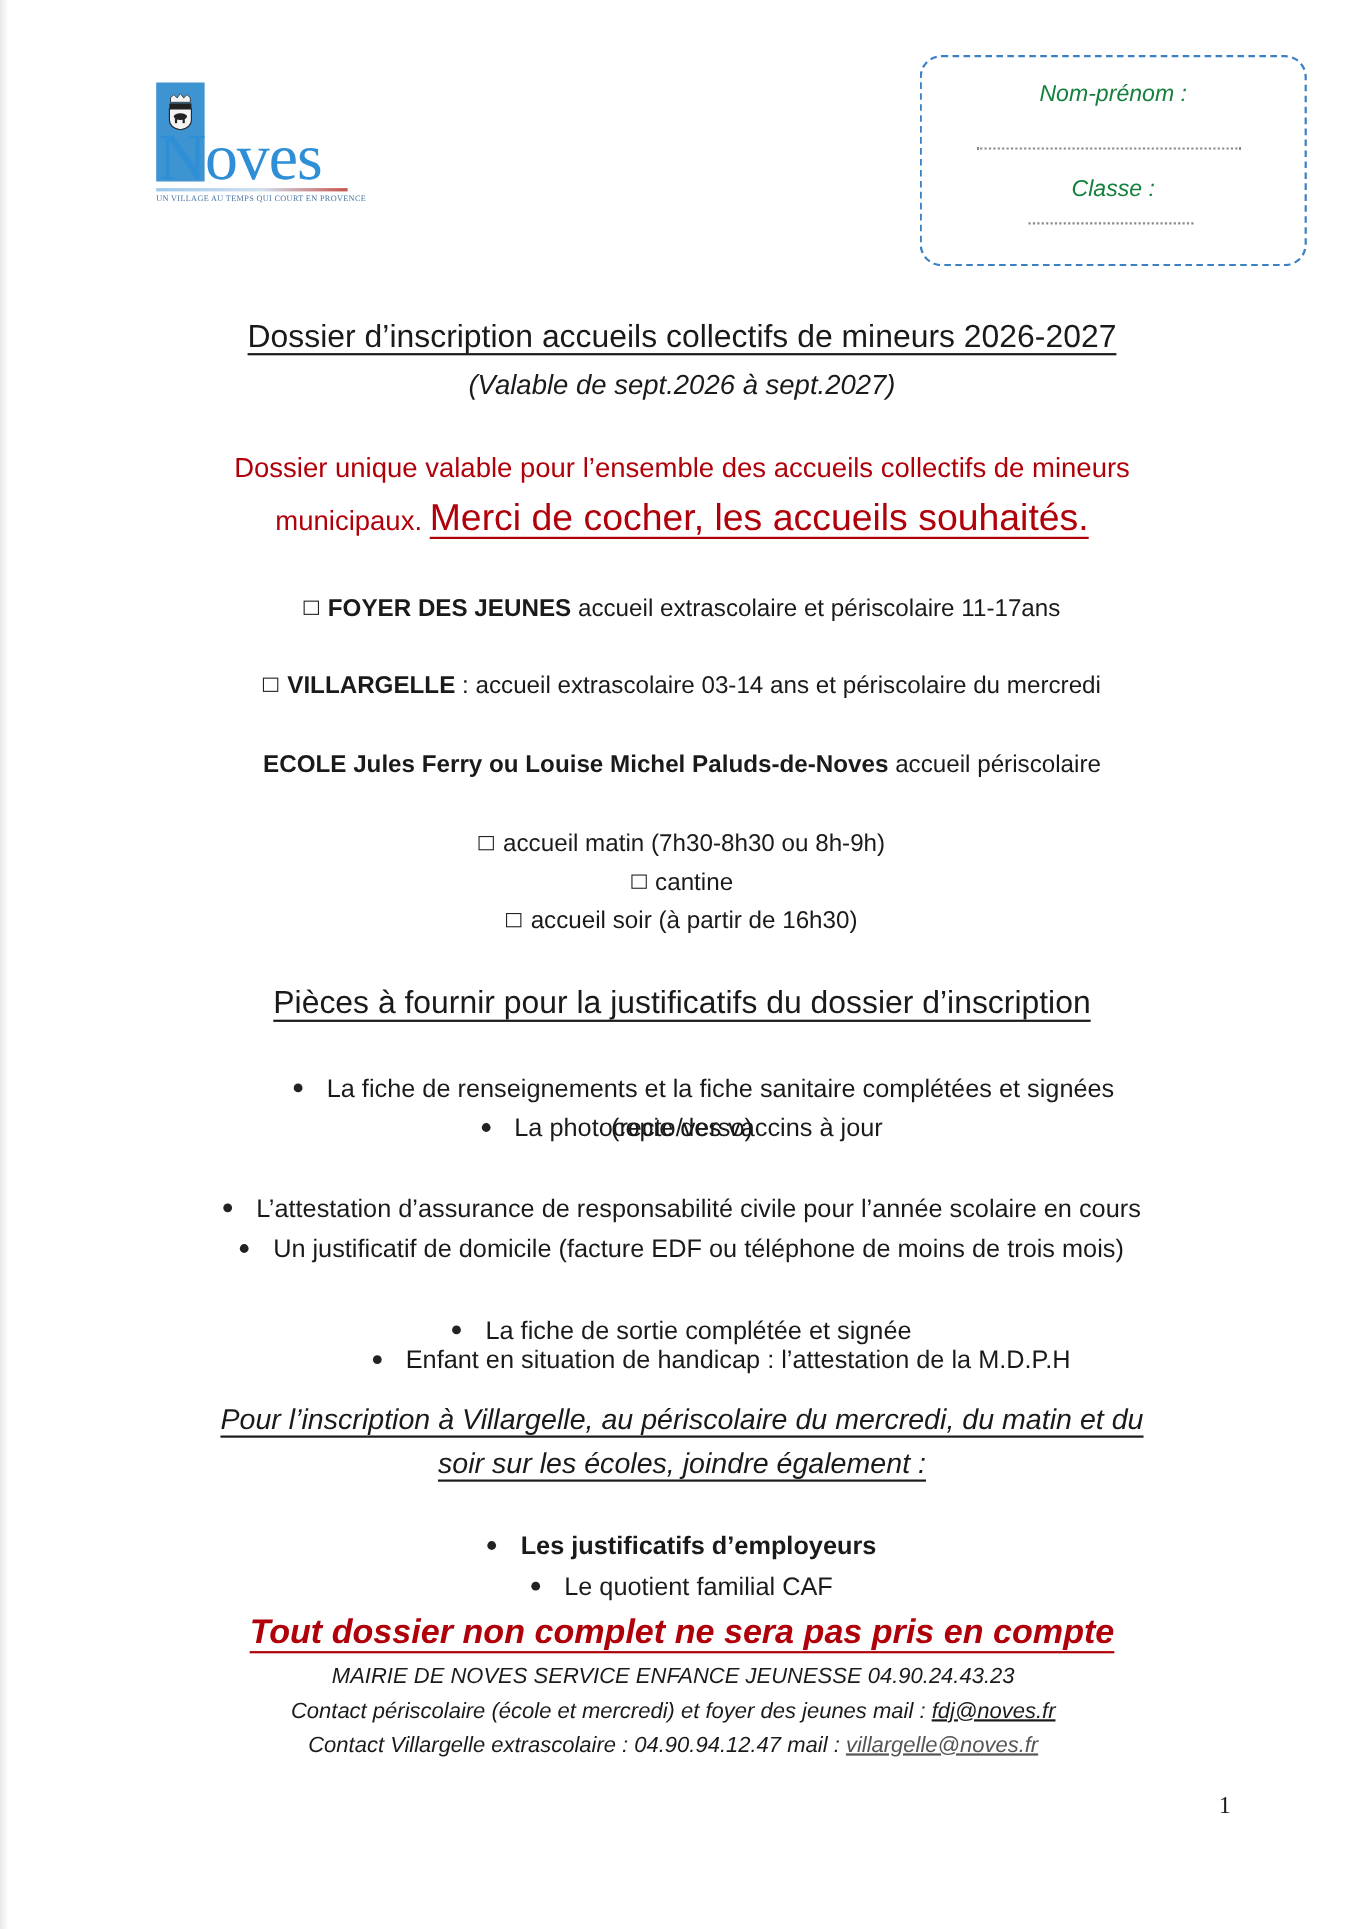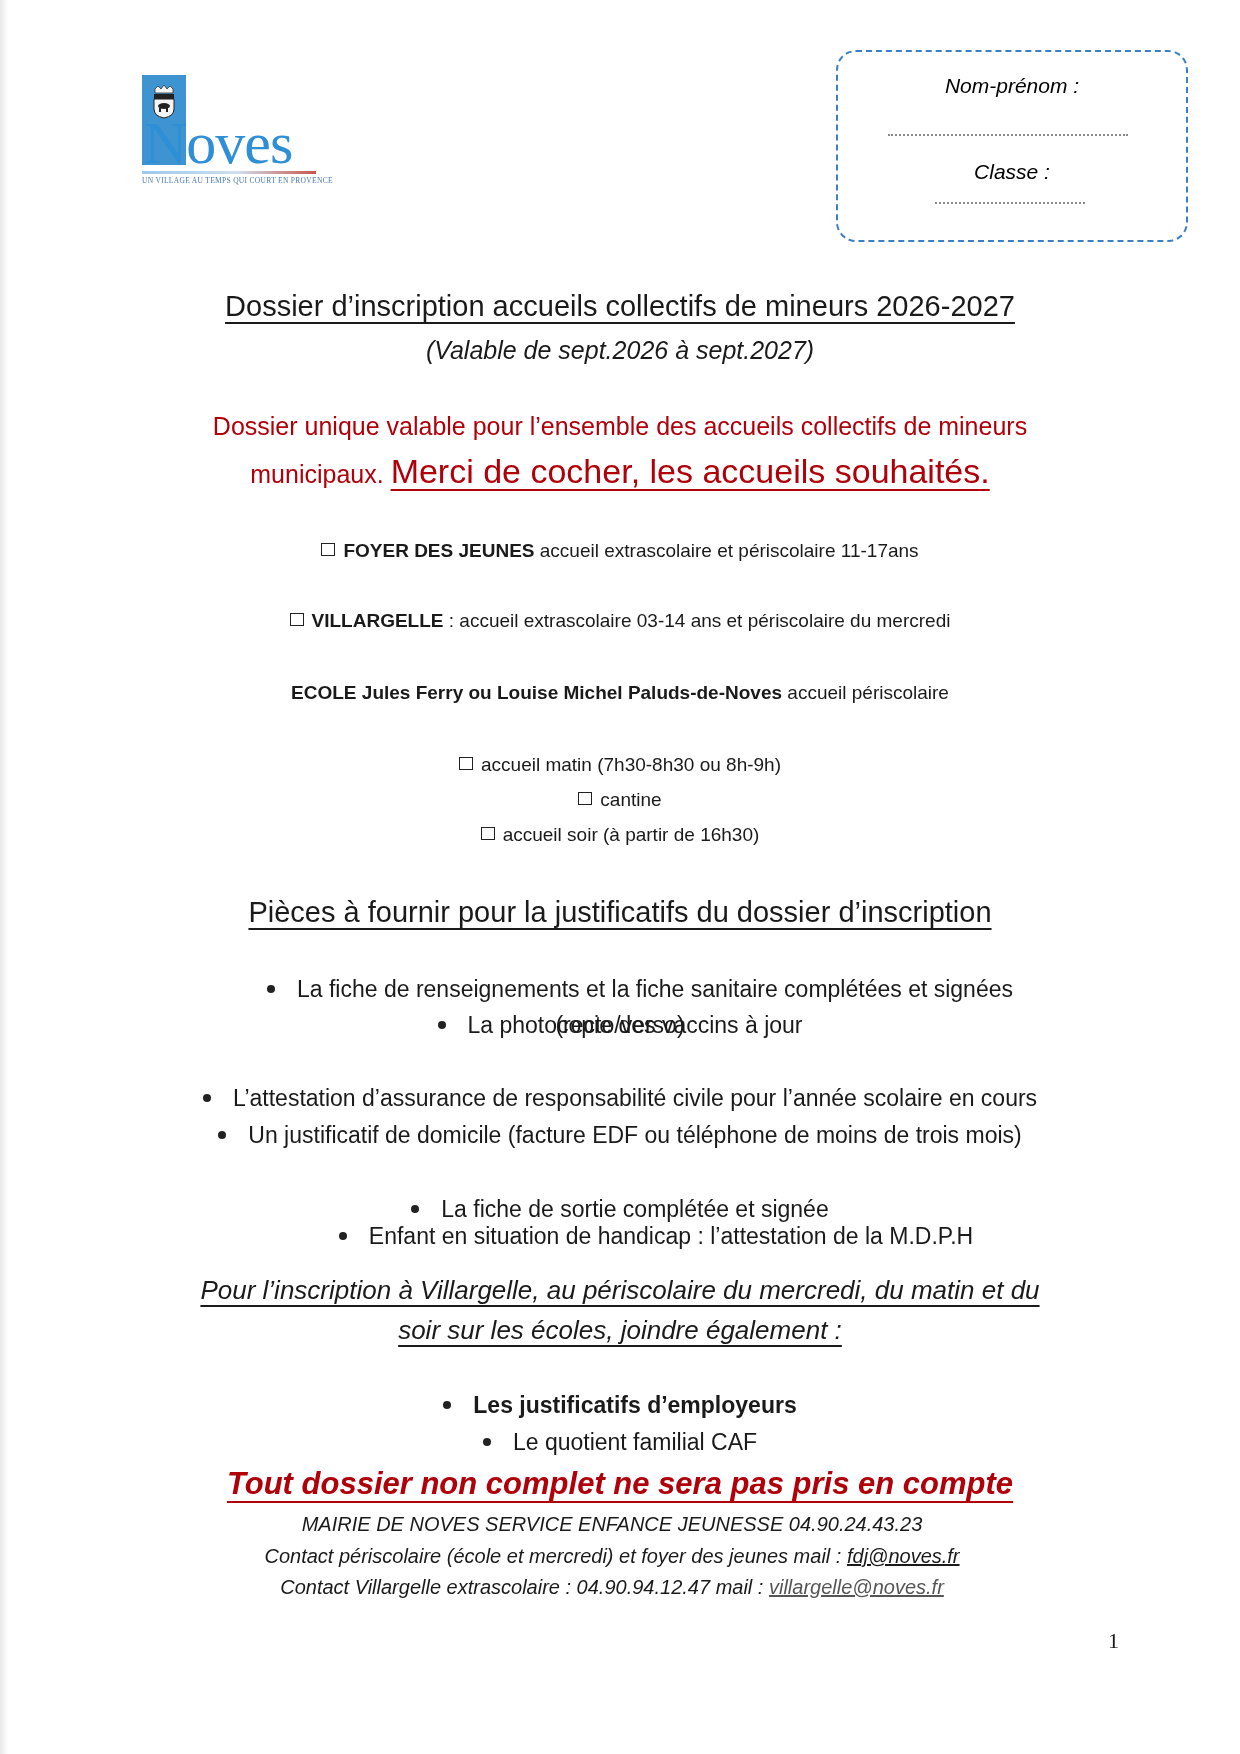--- a/index.html
+++ b/index.html
@@ -11,33 +11,33 @@
   
   .logo { left:142px; top:75px; width:180px; height:110px; }
   .logo .crest-bg { position:absolute; left:0; top:0; width:44px; height:90px; background:#3d94d0; }
   .logo .crest { position:absolute; left:10px; top:10px; width:24px; height:34px; }
   .logo .word { position:absolute; left:2px; top:38px; font-family:"Liberation Serif", serif; font-size:60px; line-height:60px; color:#2f8fd6; letter-spacing:-1px; }
   .logo .bar { position:absolute; left:0; top:96px; width:174px; height:3px; background:linear-gradient(to right,#9cc9ec,#d0dfee 55%,#c8544c); }
   .logo .tagline { position:absolute; left:0; top:101px; width:175px; font-family:"Liberation Serif", serif; font-size:7.5px; letter-spacing:0.3px; color:#4b78a8; white-space:nowrap; }
 
   
   .namebox { left:836px; top:50px; width:348px; height:188px; border:2px dashed #3b7fc4; border-radius:20px; }
-  .namebox .lbl { position:absolute; left:0; right:0; text-align:center; font-style:italic; font-size:21px; color:#000000; }
+  .namebox .lbl { position:absolute; left:0; right:0; text-align:center; font-style:italic; font-size:21px; color:#15803d; }
   .namebox .dots { position:absolute; border-bottom:2px dotted #8a8a8a; height:0; }
 
   .center { position:absolute; left:0; width:1240px; text-align:center; white-space:nowrap; }
   .title { top:290px; font-size:29px; }
   .title span { text-decoration:underline; text-underline-offset:6px; text-decoration-thickness:2px; }
   .subtitle { top:336px; font-size:25px; font-style:italic; }
   .red { color:#b0000a; }
   .notice1 { top:412px; font-size:25px; }
   .notice2 { top:452px; font-size:25px; }
   .notice2 .big { font-size:34px; text-decoration:underline; text-underline-offset:6px; text-decoration-thickness:2px; }
 
-  .opt { font-size:19px; }
+  .opt { font-size:22px; }
   .cb { display:inline-block; width:12px; height:11px; border:1.6px solid #222; vertical-align:middle; margin-right:8px; position:relative; top:-2px; cursor:pointer; }
   b { font-weight:bold; }
 
   .h2 { top:896px; font-size:29px; }
   .h2 span { text-decoration:underline; text-underline-offset:6px; text-decoration-thickness:2px; }
 
   .li { font-size:23px; }
   .bullet { display:inline-block; width:8px; height:8px; border-radius:50%; background:#222; vertical-align:middle; margin-right:22px; position:relative; top:-2px; }
 
   .h3 { font-size:26px; font-style:italic; }

